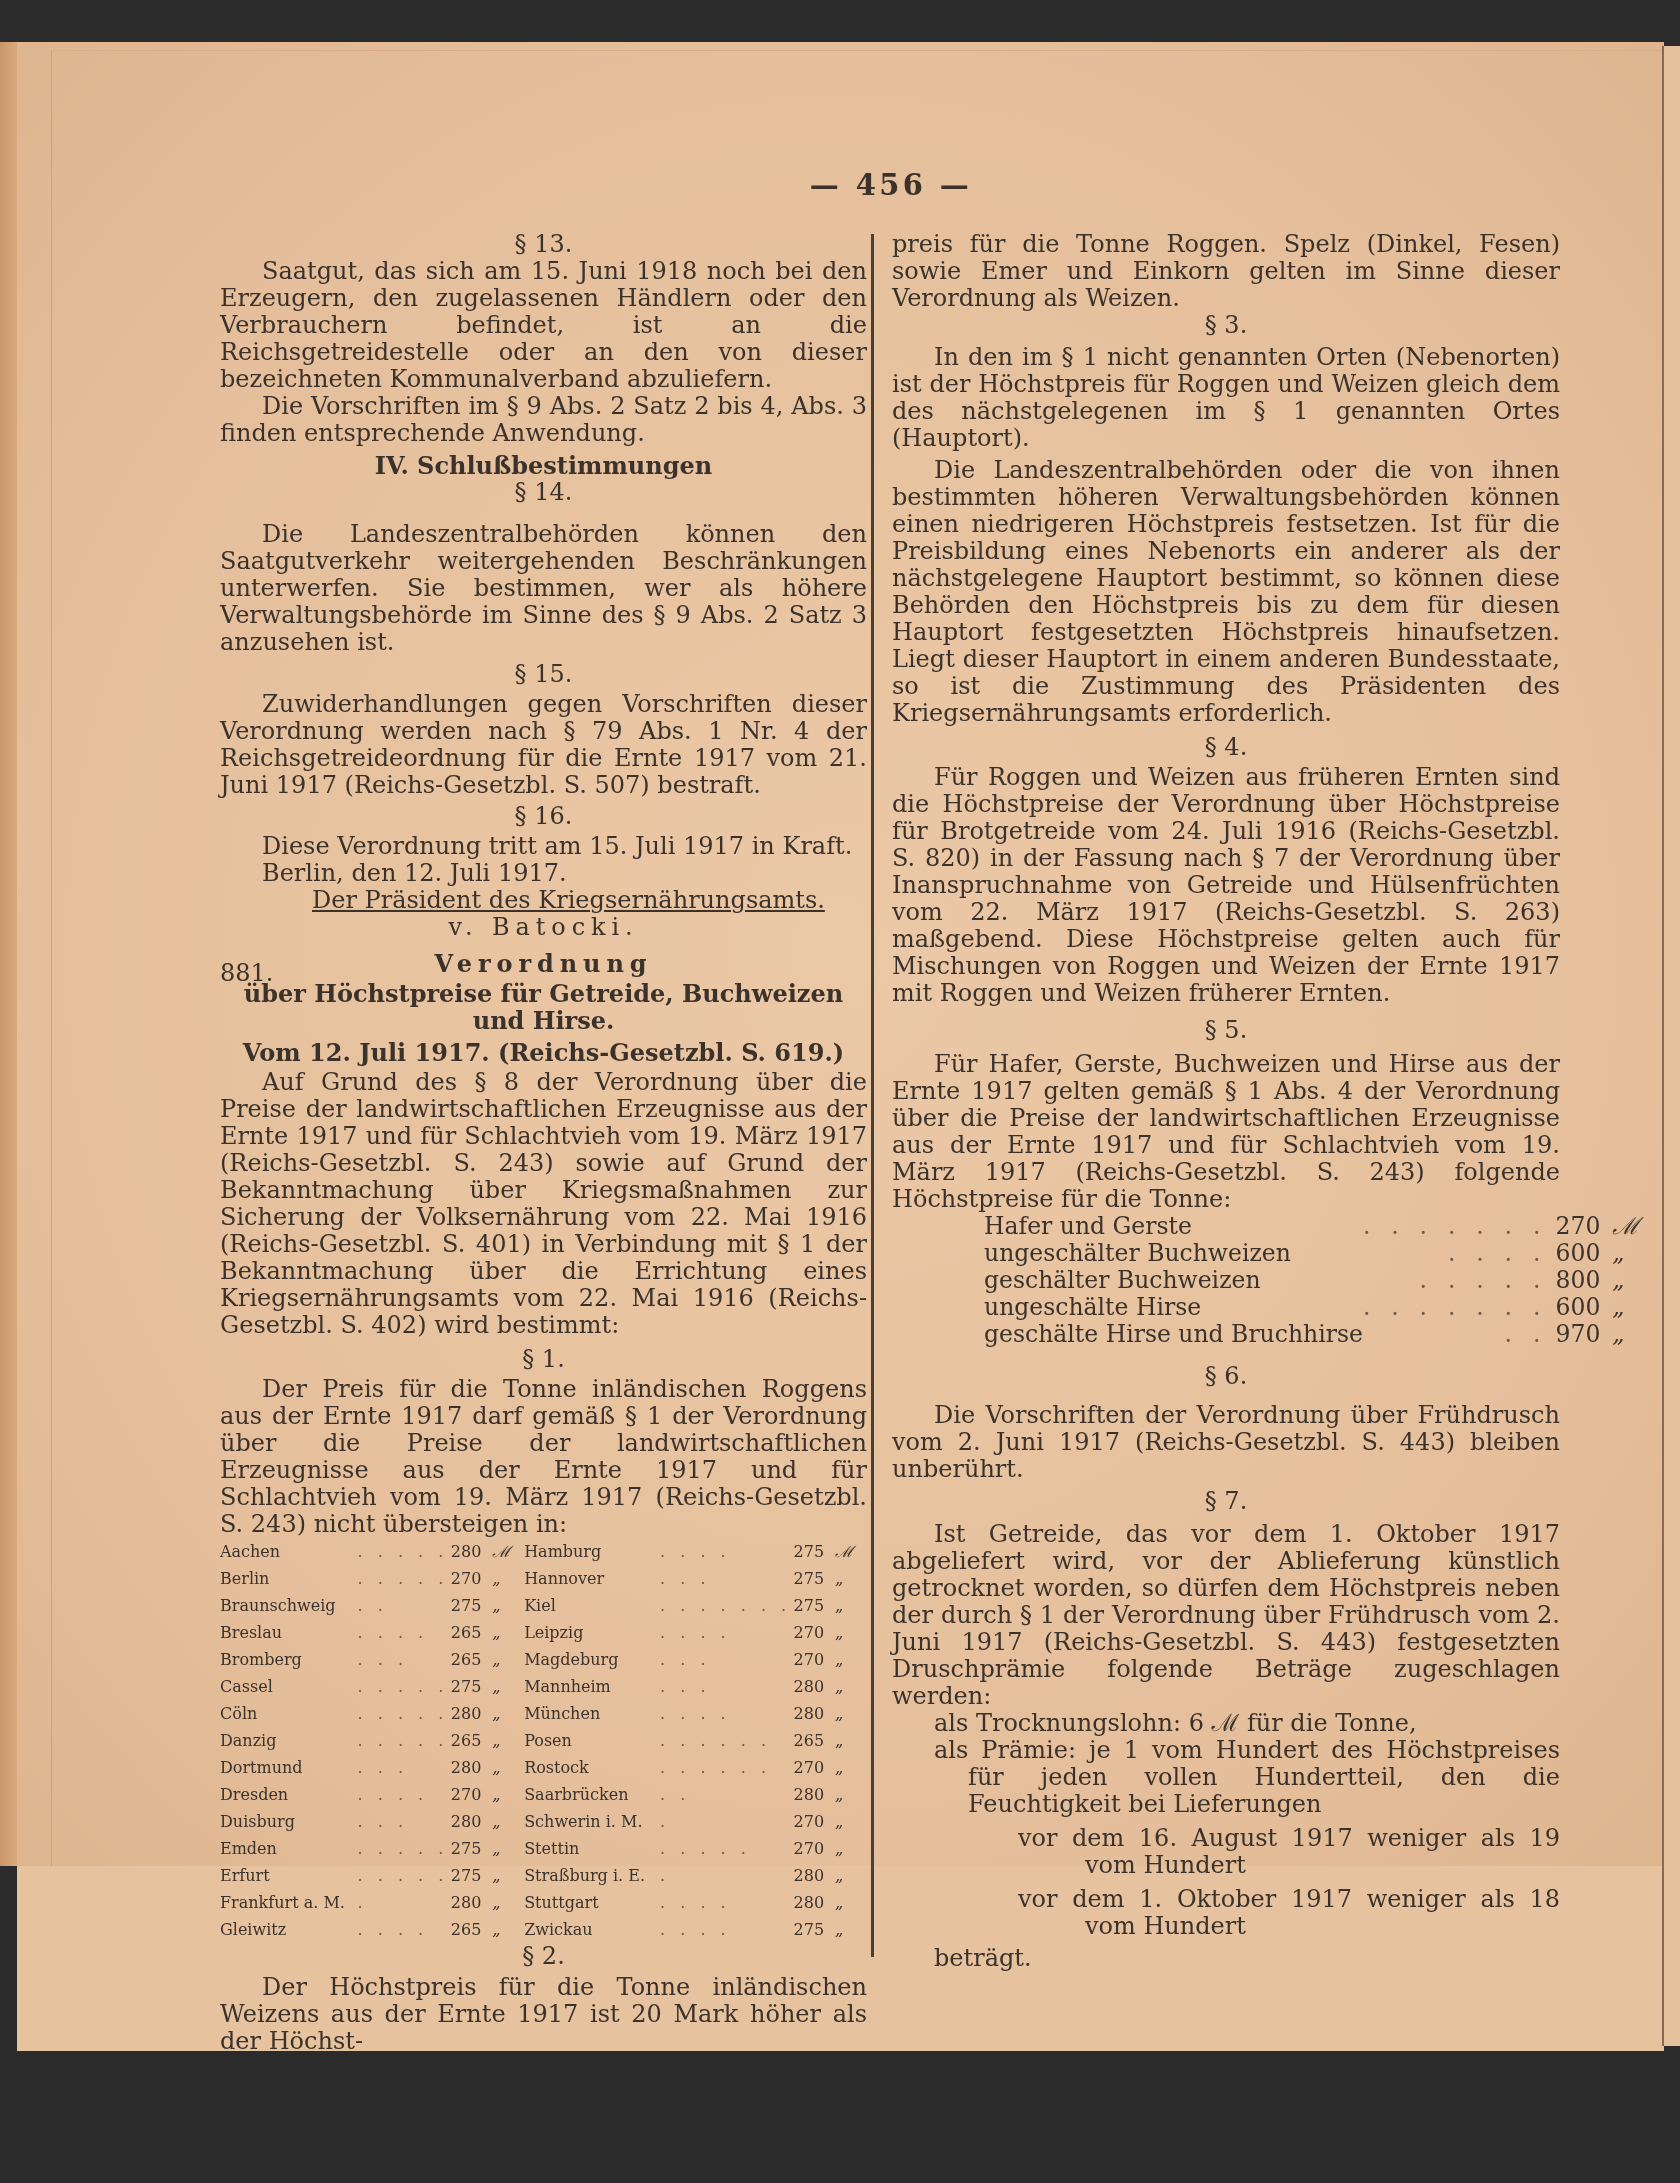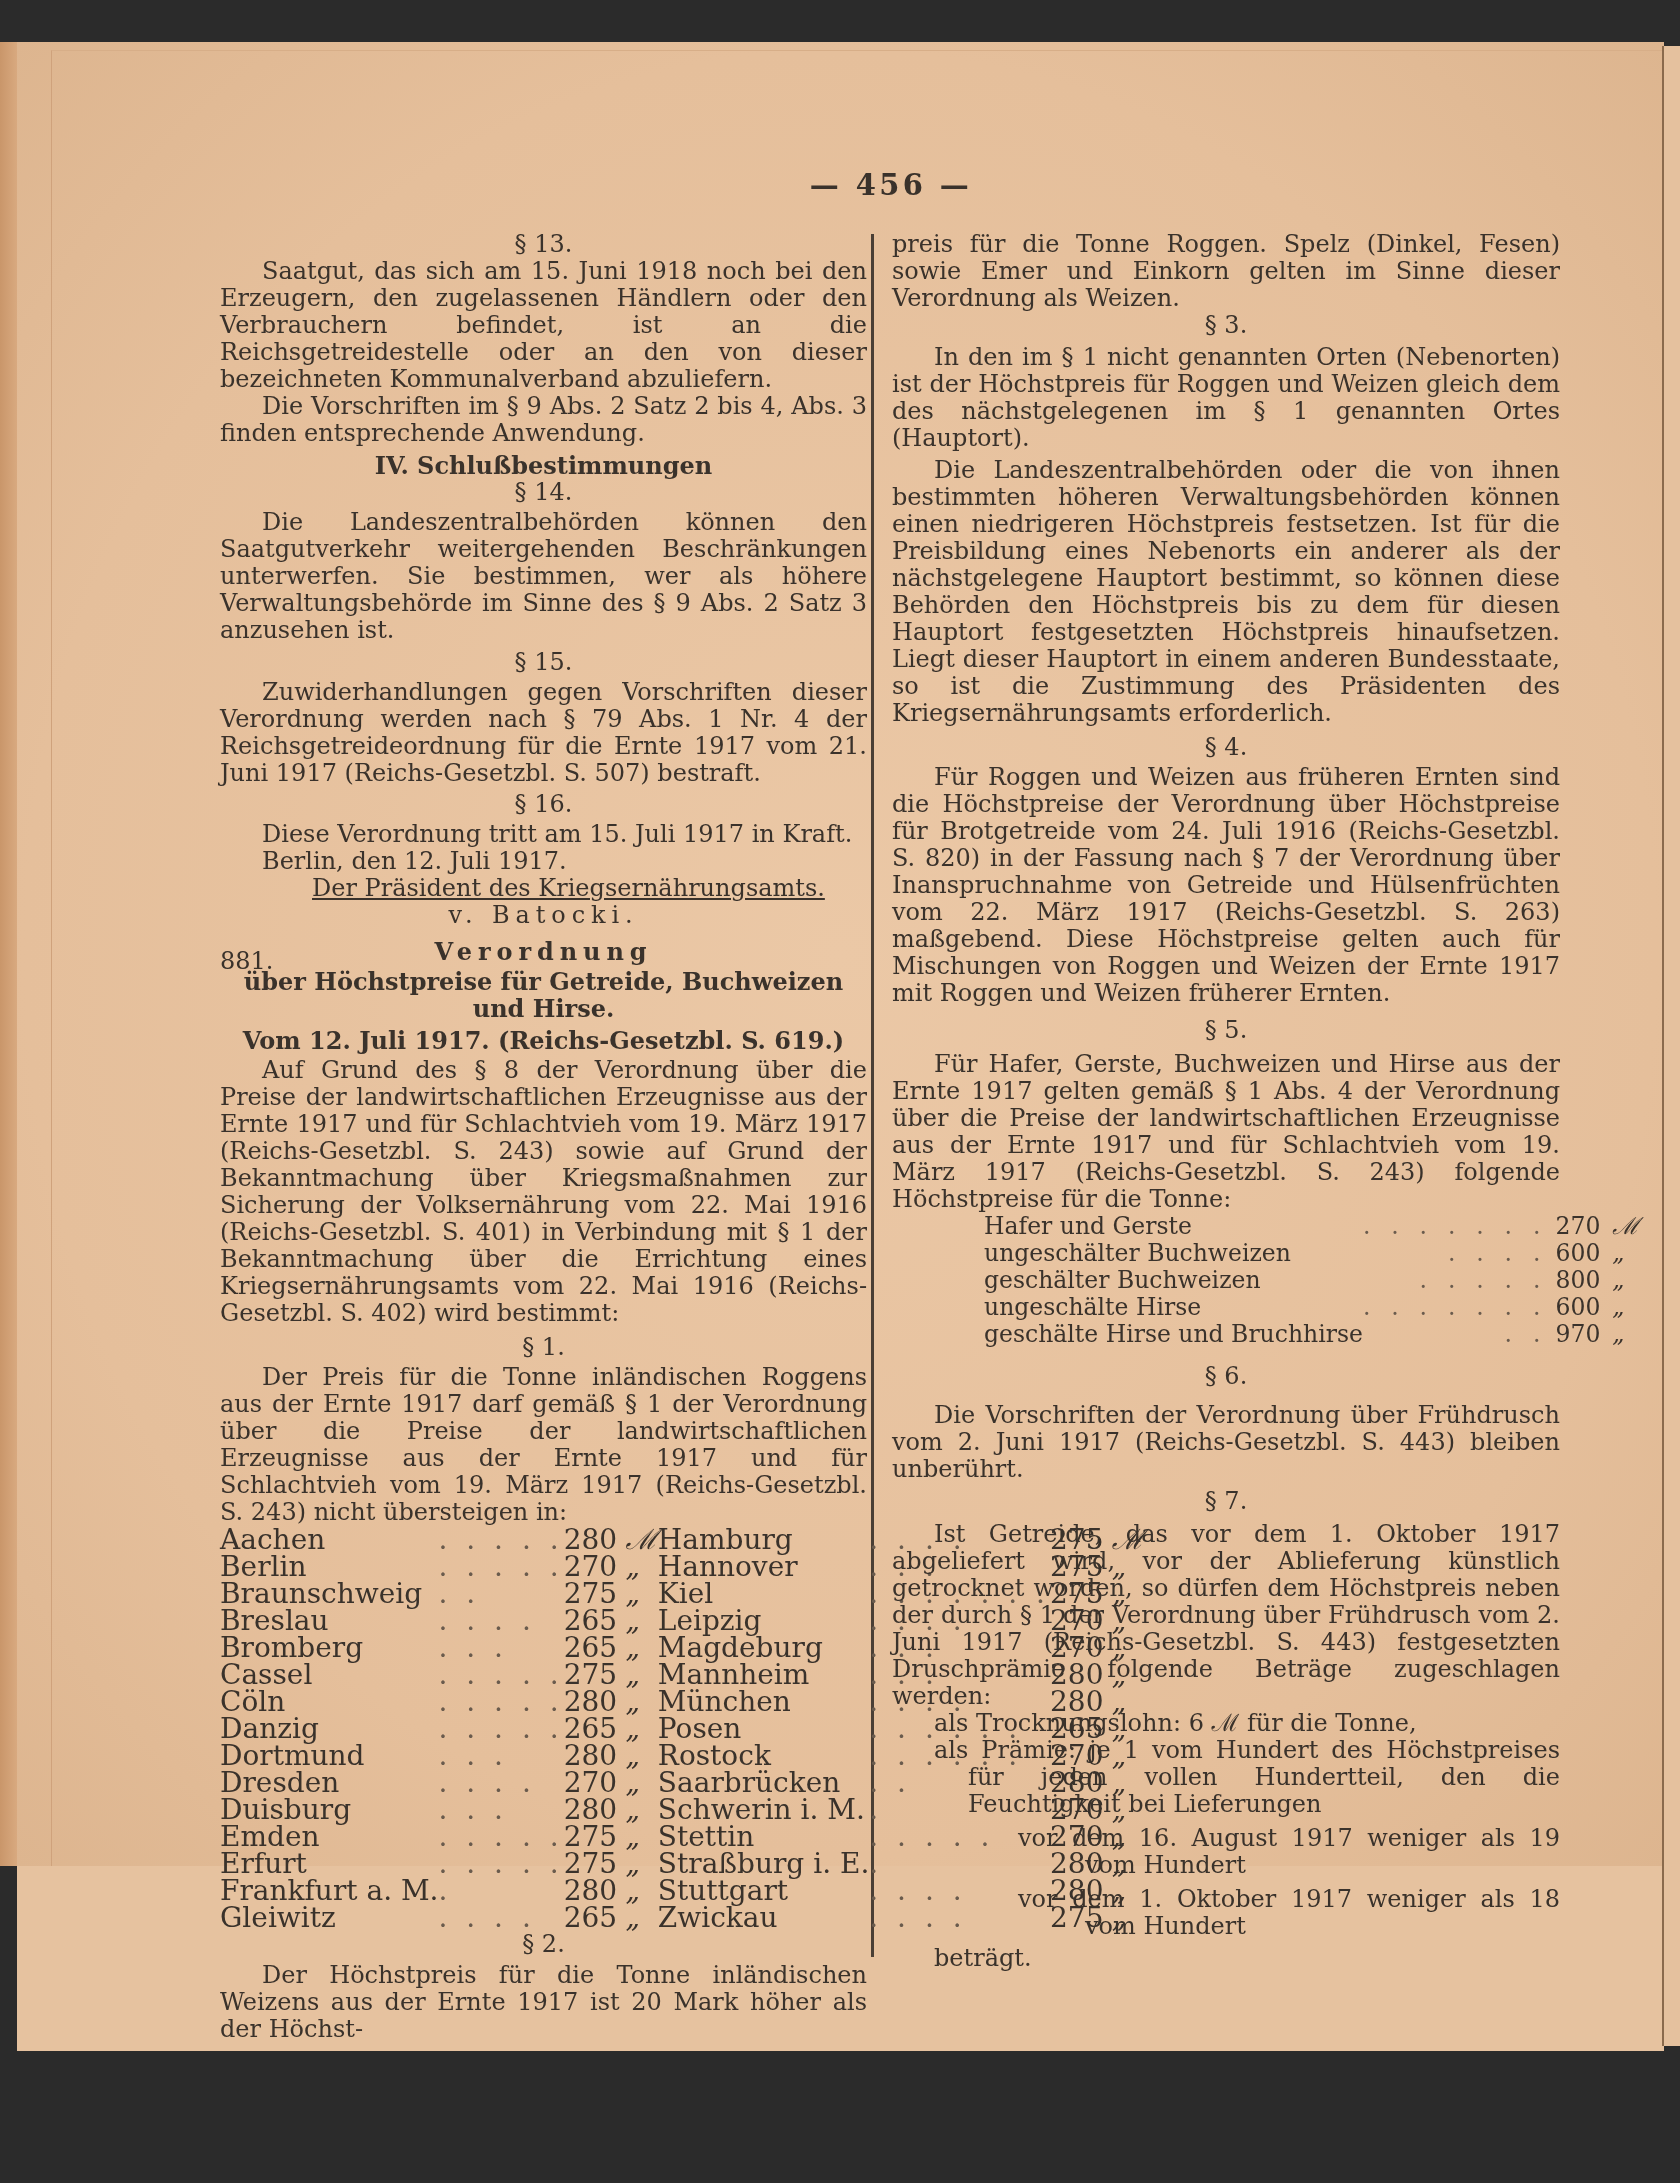--- a/index.html
+++ b/index.html
@@ -43,21 +43,21 @@
     position:absolute; left:871px; top:234px; width:3.4px; height:1723px;
     background:#4a3f35;
   }
   p { margin:0; text-align:justify; text-align-last:left; }
   .indent { text-indent:42px; }
   .center { text-align:center; text-align-last:center; }
   .bold { font-weight:bold; }
   .spaced { letter-spacing:5.9px; }
   .sig-1 { padding-left:92px;text-decoration:underline; }
   .prices {
-    width:100%; border-collapse:collapse; font-size:28px; line-height:27px;
+    width:100%; border-collapse:collapse; font-size:16px; line-height:27px;
   }
   .prices td { padding:0; white-space:nowrap; }
   .prices .name { width:147px; }
   .prices .dots { color:#6a5b4d; letter-spacing:5px; width:59px; }
   .prices .val { width:39px; text-align:center; }
   .prices .unit { width:42px; padding-left:8.4px; font-style:italic; }
   .grain { margin-left:92px; border-collapse:collapse; font-size:23.5px; line-height:27px; }
   .grain td { padding:0; white-space:nowrap; }
   .grain .gname { width:277px; }
   .grain .gdots { width:118px; color:#6a5b4d; letter-spacing:6.7px; text-align:right; padding-right:8.4px; }
@@ -78,21 +78,21 @@
 <div class="page-header">— 456 —</div>
 
 <div class="divider"></div>
 
 <div class="col col-left">
   <p class="center">§ 13.</p>
   <p class="indent">Saatgut, das sich am 15. Juni 1918 noch bei den Erzeugern, den zugelassenen Händlern oder den Verbrauchern befindet, ist an die Reichsgetreidestelle oder an den von dieser bezeichneten Kommunalverband abzuliefern.</p>
   <p class="indent">Die Vorschriften im § 9 Abs. 2 Satz 2 bis 4, Abs. 3 finden entsprechende Anwendung.</p>
   <p class="center bold" style="margin-top:5px">IV. Schlußbestimmungen</p>
   <p class="center">§ 14.</p>
-  <p class="indent" style="margin-top:3px">Die Landeszentralbehörden können den Saatgutverkehr weitergehenden Beschränkungen unterwerfen. Sie bestimmen, wer als höhere Verwaltungsbehörde im Sinne des § 9 Abs. 2 Satz 3 anzusehen ist.</p>
+  <p class="indent" style="margin-top:15px">Die Landeszentralbehörden können den Saatgutverkehr weitergehenden Beschränkungen unterwerfen. Sie bestimmen, wer als höhere Verwaltungsbehörde im Sinne des § 9 Abs. 2 Satz 3 anzusehen ist.</p>
   <p class="center" style="margin-top:5px">§ 15.</p>
   <p class="indent" style="margin-top:3.4px">Zuwiderhandlungen gegen Vorschriften dieser Verordnung werden nach § 79 Abs. 1 Nr. 4 der Reichsgetreideordnung für die Ernte 1917 vom 21. Juni 1917 (Reichs-Gesetzbl. S. 507) bestraft.</p>
   <p class="center" style="margin-top:3.4px">§ 16.</p>
   <p class="indent" style="margin-top:3.4px">Diese Verordnung tritt am 15. Juli 1917 in Kraft.</p>
   <p class="indent">Berlin, den 12. Juli 1917.</p>
   <p class="sig-1">Der Präsident des Kriegsernährungsamts.</p>
   <p class="center spaced">v. Batocki.</p>
   <div style="position:relative; margin-top:8.4px;">
     <span style="position:absolute; left:0; top:10px;">881.</span>
     <p class="center bold spaced">Verordnung</p>

